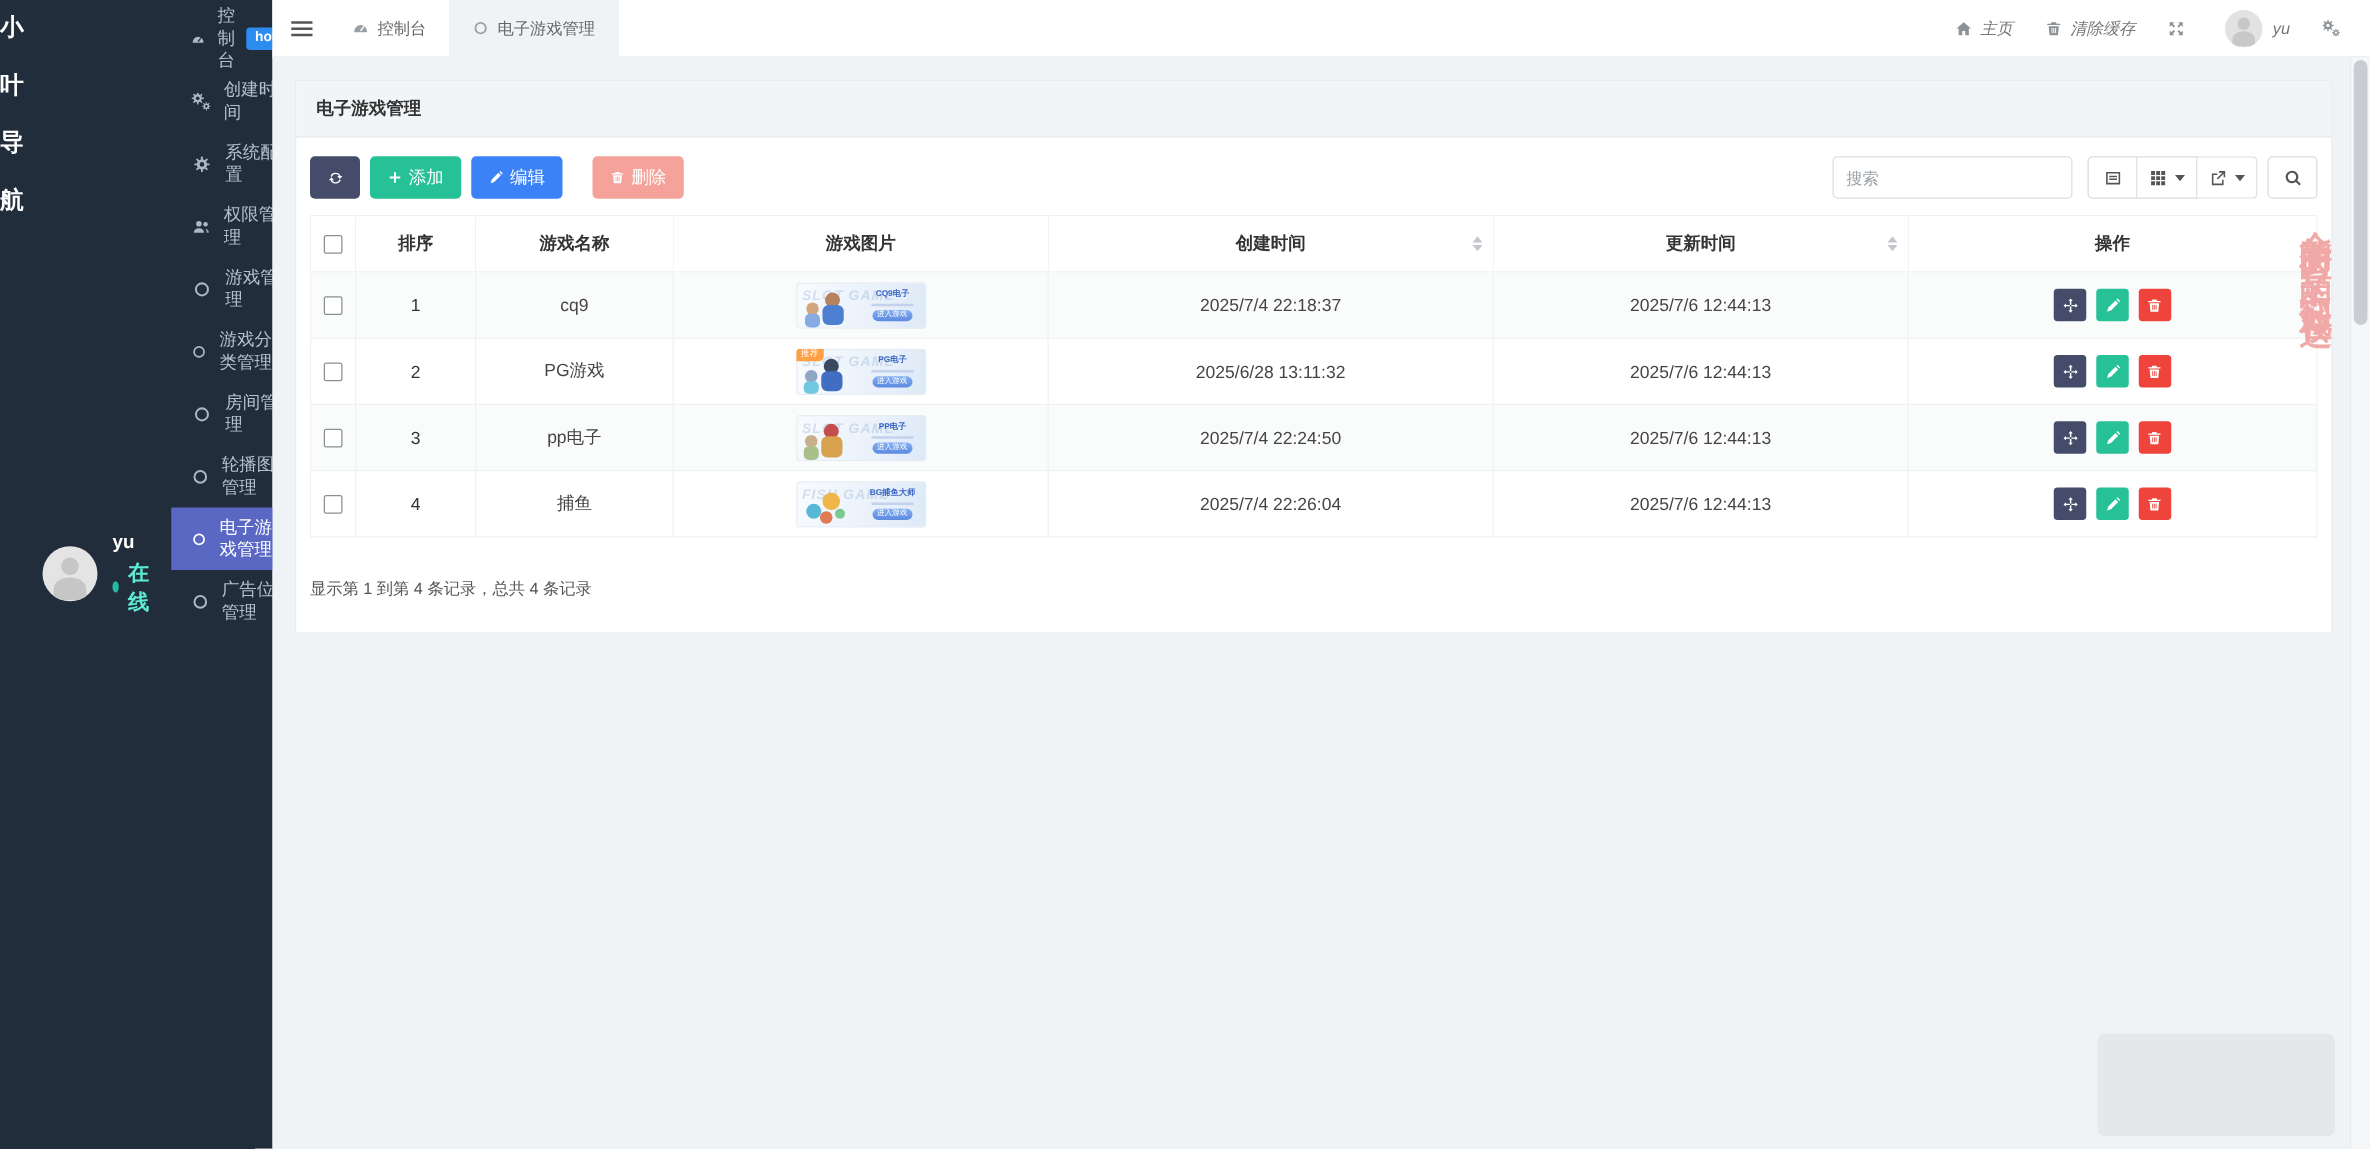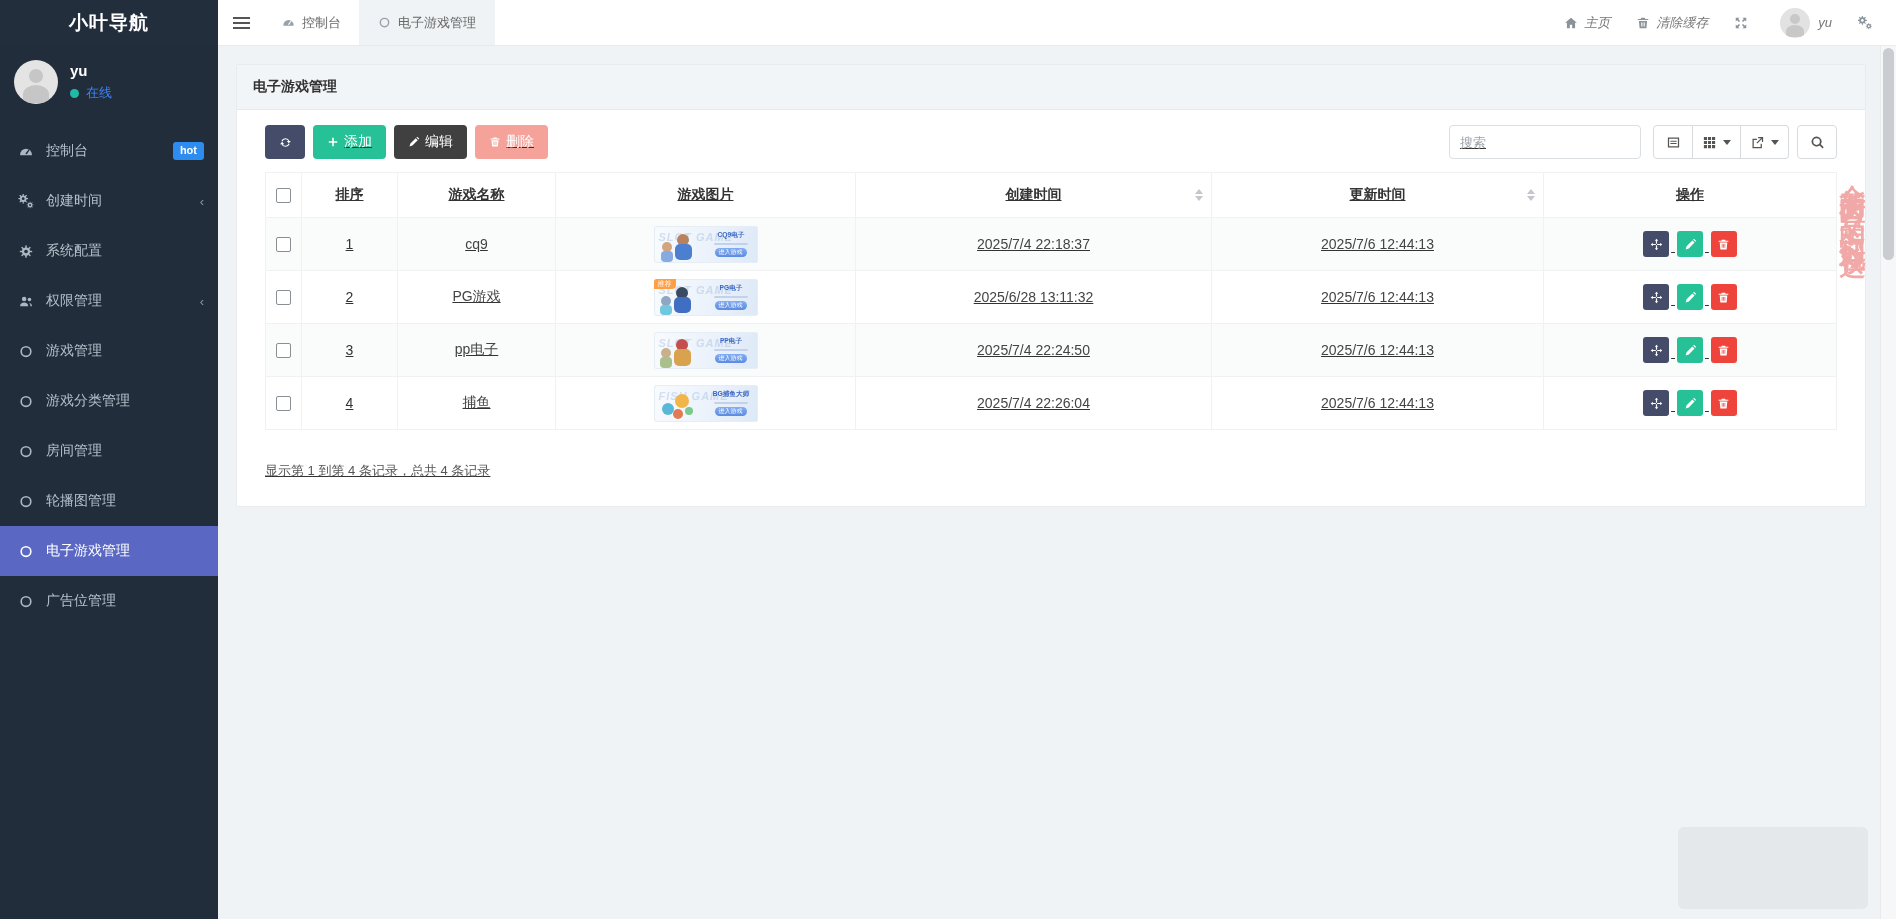--- a/index.html
+++ b/index.html
@@ -5,29 +5,29 @@
   * { margin:0; padding:0; box-sizing:border-box; }
   html,body { width:1896px; height:919px; overflow:hidden; }
   body { font-family:"Liberation Sans","DejaVu Sans",sans-serif; font-size:14px; color:#333; background:#f0f3f5; }
   .app { display:flex; width:1896px; height:919px; }
 
   
   .ic { width:1em; height:1em; fill:currentColor; display:inline-block; vertical-align:-0.12em; }
   .defs { position:absolute; width:0; height:0; overflow:hidden; }
 
   
-  .sidebar { width:218px; background:#222d3b; color:#b4c1cb; flex:0 0 218px; display:flex; flex-direction:column; --hole:#222d3b; }
+  .sidebar { width:218px; background:#222d3b; color:#b4c1cb; flex:0 0 218px; display:flex; flex-direction:row; --hole:#222d3b; }
   .brand { height:46px; line-height:46px; text-align:center; color:#fff; font-size:19px; font-weight:bold; letter-spacing:1px; background:#232e3d; }
   .userpanel { display:flex; align-items:center; padding:14px 14px 16px; }
   .avatar { width:44px; height:44px; border-radius:50%; background:#e4e4e4; position:relative; overflow:hidden; flex:0 0 44px; }
   .avatar::before { content:""; position:absolute; left:50%; top:9px; width:14px; height:14px; margin-left:-7px; border-radius:50%; background:#c6c6c6; }
   .avatar::after  { content:""; position:absolute; left:50%; top:25px; width:26px; height:18px; margin-left:-13px; border-radius:50% 50% 0 0; background:#c6c6c6; }
   .uinfo { margin-left:12px; }
   .uname { color:#fff; font-weight:bold; font-size:15px; }
-  .ustatus { margin-top:5px; font-size:13px; color:#3b82f6; display:flex; align-items:center; }
+  .ustatus { margin-top:5px; font-size:17px; color:#5eead4; display:flex; align-items:center;font-weight:bold; }
   .dot { width:9px; height:9px; border-radius:50%; background:#1fbba6; margin-right:7px; display:inline-block; }
   .menusearch { background:#2a3646; border-top:1px solid rgba(255,255,255,.05); border-bottom:1px solid rgba(0,0,0,.2); padding:0 14px; height:42px; display:flex; align-items:center; }
   .menusearch input { flex:1; background:transparent; border:none; outline:none; color:#cfd8de; font-size:13px; }
   .menusearch input::placeholder { color:#7f8b98; }
   .menusearch .ic { color:#8a97a4; font-size:14px; }
   .nav { flex:1; padding-top:6px; }
   .nav-item { height:50px; display:flex; align-items:center; padding:0 14px 0 16px; font-size:14px; color:#b4c1cb; cursor:pointer; position:relative; }
   .nav-item .ic { font-size:15px; width:20px; margin-right:10px; color:#aab8c2; }
   .nav-item.active { background:#5a68c3; color:#fff; }
   .nav-item.active .ic { color:#fff; }
@@ -47,30 +47,30 @@
   .topactions { margin-left:auto; display:flex; align-items:center; padding-right:18px; color:#777; font-size:13px; }
   .topaction { display:flex; align-items:center; margin-left:26px; cursor:pointer;font-style:italic; }
   .topaction .ic { margin-right:6px; font-size:14px; color:#8b9298; }
   .mini-avatar { width:30px; height:30px; border-radius:50%; background:#e2e2e2; position:relative; overflow:hidden; margin-right:8px; }
   .mini-avatar::before { content:""; position:absolute; left:50%; top:6px; width:10px; height:10px; margin-left:-5px; border-radius:50%; background:#c8c8c8; }
   .mini-avatar::after { content:""; position:absolute; left:50%; top:17px; width:18px; height:12px; margin-left:-9px; border-radius:50% 50% 0 0; background:#c8c8c8; }
 
   .content { flex:1; padding:18px 30px 0 18px; position:relative; }
   .panel { background:#fff; border:1px solid #e9ecef; border-radius:2px; }
   .panel-heading { background:#f2f5f7; border-bottom:1px solid #e7eaed; padding:13px 16px; font-size:14px; font-weight:bold; color:#333; }
-  .panel-body { padding:15px 28px 26px;text-decoration:underline; }
+  .panel-body { padding:15px 11px 26px; }
 
   
   .toolbar { display:flex; align-items:center; margin-bottom:13px; }
   .btn { border:none; border-radius:4px; height:34px; font-size:14px; color:#fff; cursor:pointer; display:inline-flex; align-items:center; justify-content:center; font-family:inherit; }
   .btn .ic { font-size:13px; }
   .btn-refresh { width:40px; background:#444c69; margin-right:8px; }
   .btn-add { background:#26c196; padding:0 14px; margin-right:8px; }
   .btn-add .ic { margin-right:5px; font-size:12px; }
-  .btn-edit { background:#404040; padding:0 14px; margin-right:8px; cursor:default; }
+  .btn-edit { background:#3b82f6; padding:0 14px; margin-right:24px; cursor:default; }
   .btn-edit .ic { margin-right:5px; font-size:12px; }
   .btn-del { background:#f5a29a; padding:0 14px; cursor:default; }
   .btn-del .ic { margin-right:5px; font-size:12px; }
   .toolbar-right { margin-left:auto; display:flex; align-items:center;border-radius:15px; }
   .search-input { width:192px; height:34px; border:1px solid #dcdfe2; border-radius:4px; padding:0 10px; font-size:13px; color:#333; outline:none; font-family:inherit; }
   .search-input::placeholder { color:#9aa0a6; }
   .btn-group { display:flex; margin-left:12px; }
   .tbtn { height:34px; min-width:40px; background:#fff; border:1px solid #d8dbde; color:#555; display:inline-flex; align-items:center; justify-content:center; cursor:pointer; padding:0 9px; }
   .tbtn + .tbtn { border-left:none; }
   .btn-group .tbtn:first-child { border-radius:4px 0 0 4px; }

